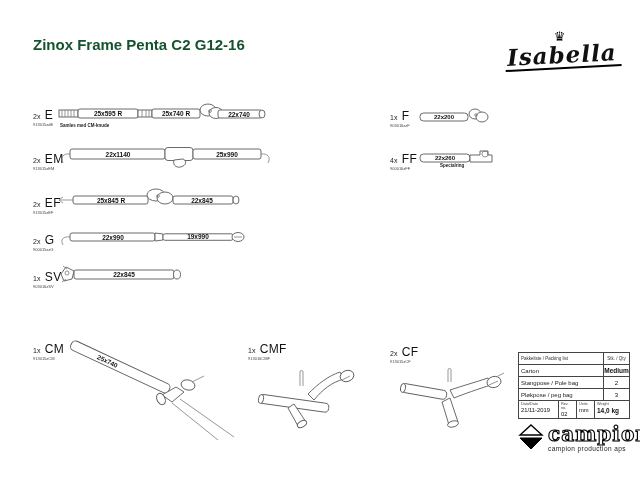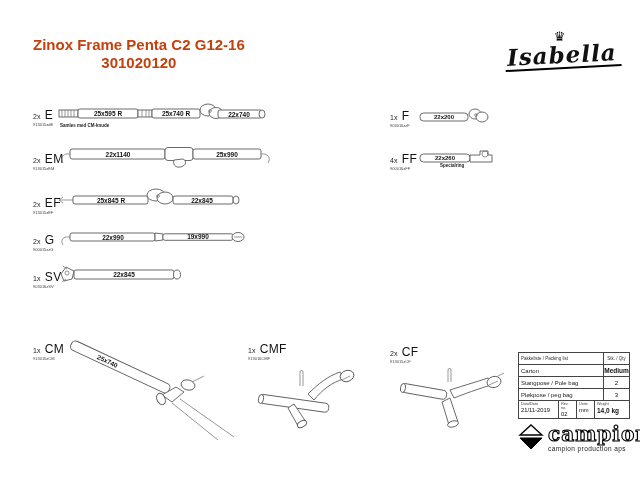--- a/index.html
+++ b/index.html
@@ -2,21 +2,21 @@
 <html><head>
 <meta charset="utf-8">
 <style>
   html,body{margin:0;padding:0;background:#888;}
   .sheet{
     position:relative;width:640px;height:480px;background:#fff;overflow:hidden;
     font-family:"Liberation Sans",sans-serif;color:#111;
   }
   
   .title-block{position:absolute;left:33px;top:36px;line-height:1.22;}
-  .title-line{font-size:15px;font-weight:600;color:#c2410c;text-align:center;}
+  .title-line{font-size:15px;font-weight:600;color:#14532d;}
   
   .isabella{position:absolute;left:500px;top:30px;width:125px;height:48px;text-align:center;}
   .crown{font-size:13px;line-height:13px;color:#000;margin-left:-6px;}
   .isabella-name{
     font-family:"DejaVu Serif",serif;font-style:italic;font-weight:bold;
     font-size:23px;letter-spacing:1px;transform:rotate(-3deg);display:inline-block;
     border-bottom:2px solid #000;padding:0 4px 0 2px;line-height:1.05;
   }
   
   .part-label{position:absolute;line-height:1;}
@@ -53,21 +53,20 @@
   }
   .campion-sub{font-size:6.5px;color:#222;margin-top:1px;letter-spacing:0.4px;}
 </style>
 </head>
 <body>
 
 <div class="sheet">
 
   <div class="title-block">
     <div class="title-line">Zinox Frame Penta C2 G12-16</div>
-    <div class="title-line">301020120</div>
   </div>
 
   <div class="isabella">
     <div class="crown">♛</div>
     <div class="isabella-name">Isabella</div>
   </div>
 
   <div class="part-label" style="left:33px;top:106px;">
     <div><span class="pl-qty">2x</span>
          <span class="pl-letter">E</span></div>

